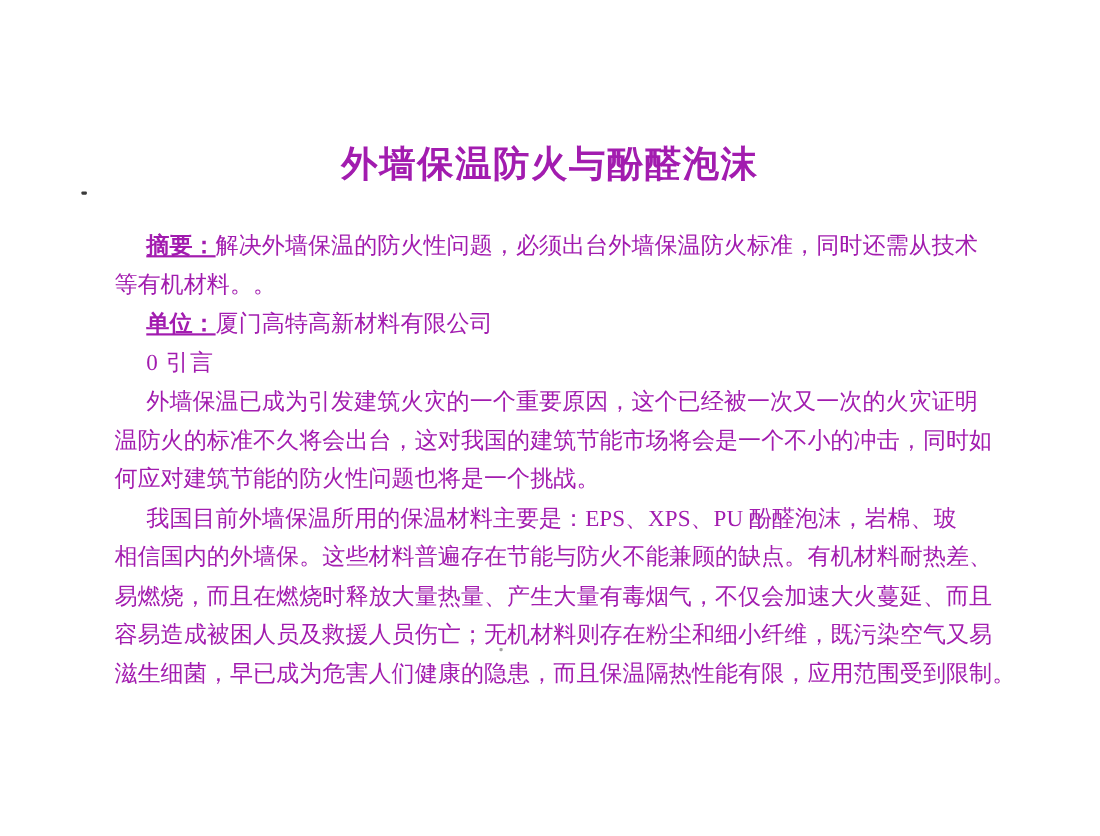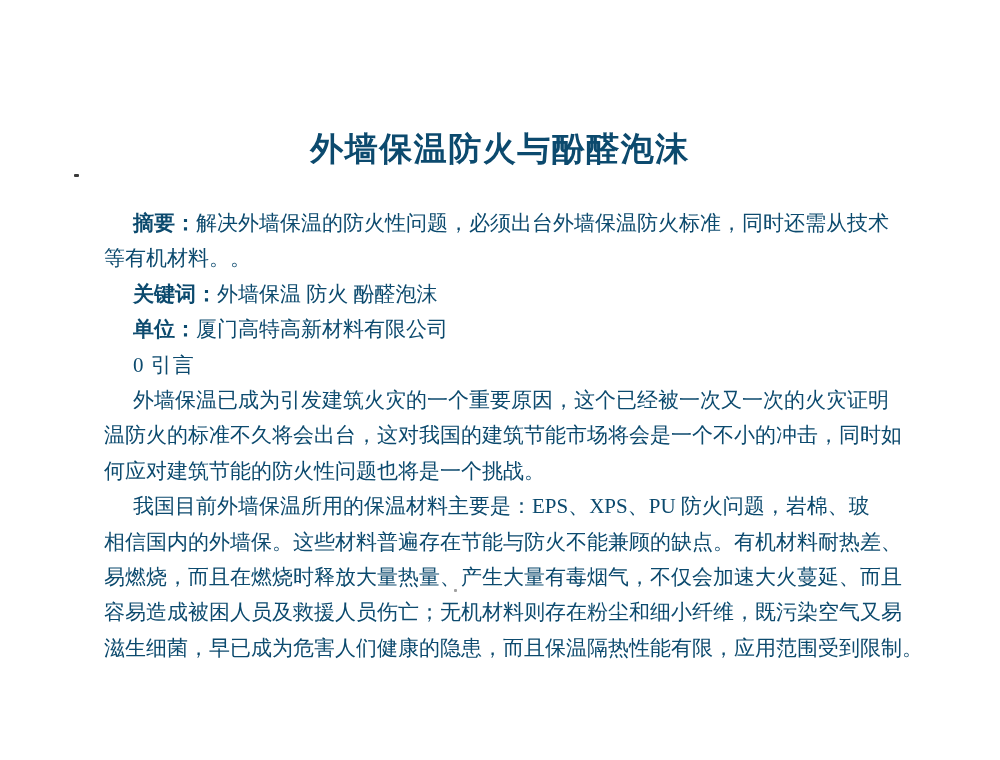--- a/index.html
+++ b/index.html
@@ -10,21 +10,21 @@
     width: 1000px;
     height: 760px;
     overflow: hidden;
     background: #ffffff;
   }
   .page {
     position: relative;
     width: 1000px;
     height: 760px;
     background: #ffffff;
-    color: #0c4a6e;
+    color: #a21caf;
     font-family: "Liberation Serif", "DejaVu Serif", serif;
   }
   .doc-title {
     position: absolute;
     top: 127px;
     left: 0;
     width: 100%;
     margin: 0;
     text-align: center;
     font-size: 33px;
@@ -47,20 +47,21 @@
   }
   .line.indent {
     padding-left: 29px;
   }
   .line.heading {
     font-weight: 400;
     letter-spacing: 1px;
   }
   .line b {
     font-weight: 700;
+    text-decoration: underline;
   }
   .speck {
     position: absolute;
     border-radius: 1px;
   }
   .speck-1 {
     left: 74px;
     top: 174px;
     width: 5px;
     height: 3px;
@@ -78,25 +79,24 @@
 </head>
 <body>
 
 <div class="page">
   <span class="speck speck-1"></span>
   <span class="speck speck-2"></span>
   <h1 class="doc-title">外墙保温防火与酚醛泡沫</h1>
   <div class="doc-body">
       <div class="line indent"><b>摘要：</b>解决外墙保温的防火性问题，必须出台外墙保温防火标准，同时还需从技术</div>
       <div class="line">等有机材料。。</div>
-      <div class="line indent"><b>关键词：</b>外墙保温 防火 酚醛泡沫</div>
       <div class="line indent"><b>单位：</b>厦门高特高新材料有限公司</div>
       <div class="line indent heading">0 引言</div>
       <div class="line indent">外墙保温已成为引发建筑火灾的一个重要原因，这个已经被一次又一次的火灾证明</div>
       <div class="line">温防火的标准不久将会出台，这对我国的建筑节能市场将会是一个不小的冲击，同时如</div>
       <div class="line">何应对建筑节能的防火性问题也将是一个挑战。</div>
-      <div class="line indent">我国目前外墙保温所用的保温材料主要是：EPS、XPS、PU 防火问题，岩棉、玻</div>
+      <div class="line indent">我国目前外墙保温所用的保温材料主要是：EPS、XPS、PU 酚醛泡沫，岩棉、玻</div>
       <div class="line">相信国内的外墙保。这些材料普遍存在节能与防火不能兼顾的缺点。有机材料耐热差、</div>
       <div class="line">易燃烧，而且在燃烧时释放大量热量、产生大量有毒烟气，不仅会加速大火蔓延、而且</div>
       <div class="line">容易造成被困人员及救援人员伤亡；无机材料则存在粉尘和细小纤维，既污染空气又易</div>
       <div class="line">滋生细菌，早已成为危害人们健康的隐患，而且保温隔热性能有限，应用范围受到限制。</div>
     </div>
 </div>
 
 </body></html>

